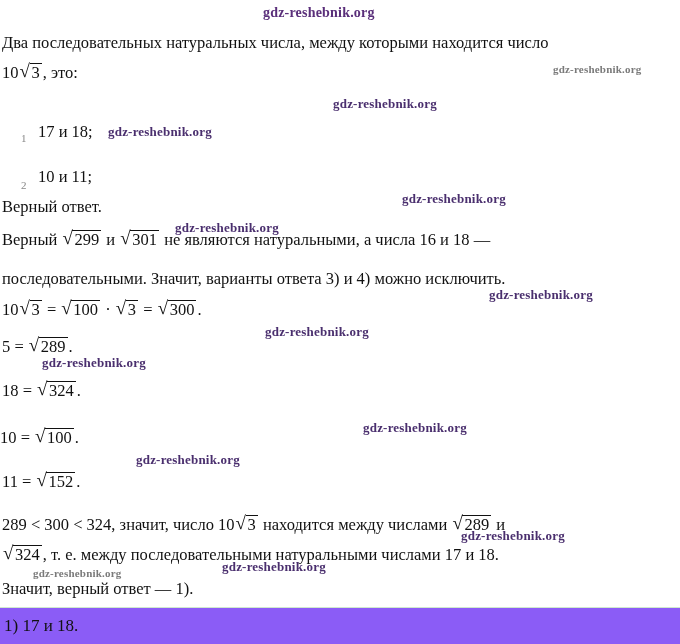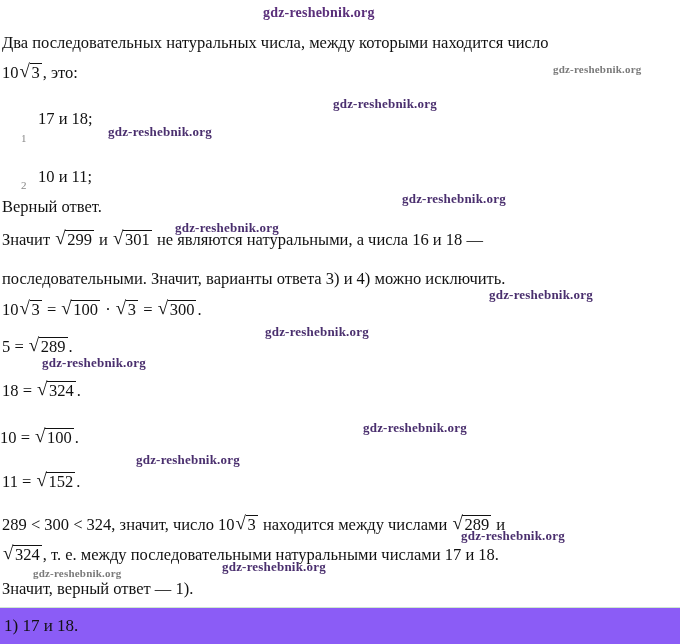--- a/index.html
+++ b/index.html
@@ -108,29 +108,29 @@
 
 <div class="page">
 
   <div class="text-line" style="left:2px; top:34px;">Два последовательных натуральных числа, между которыми находится число</div>
 
   <div class="text-line" style="left:2px; top:63px;">
     <span class="math">10</span><span class="rad"><span class="rb">3</span></span><span class="math">, это:</span>
   </div>
 
   <div class="num-marker" style="left:21px; top:132px;">1</div>
-  <div class="text-line" style="left:38px; top:110px;">17 и 18;</div>
+  <div class="text-line" style="left:38px; top:123px;">17 и 18;</div>
 
   <div class="num-marker" style="left:21px; top:179px;">2</div>
   <div class="text-line" style="left:38px; top:168px;">10 и 11;</div>
 
   <div class="text-line" style="left:2px; top:198px;">Верный ответ.</div>
 
   <div class="text-line" style="left:2px; top:230px;">
-    <span>Значит</span>
+    <span>Верный</span>
     <span class="rad"><span class="rb">299</span></span>
     <span>и</span>
     <span class="rad"><span class="rb">301</span></span>
     <span>не являются натуральными, а числа 16 и 18 —</span>
   </div>
 
   <div class="text-line" style="left:2px; top:270px;">последовательными. Значит, варианты ответа 3) и 4) можно исключить.</div>
 
   <div class="text-line" style="left:2px; top:300px;">
     <span>10</span><span class="rad"><span class="rb">3</span></span>

